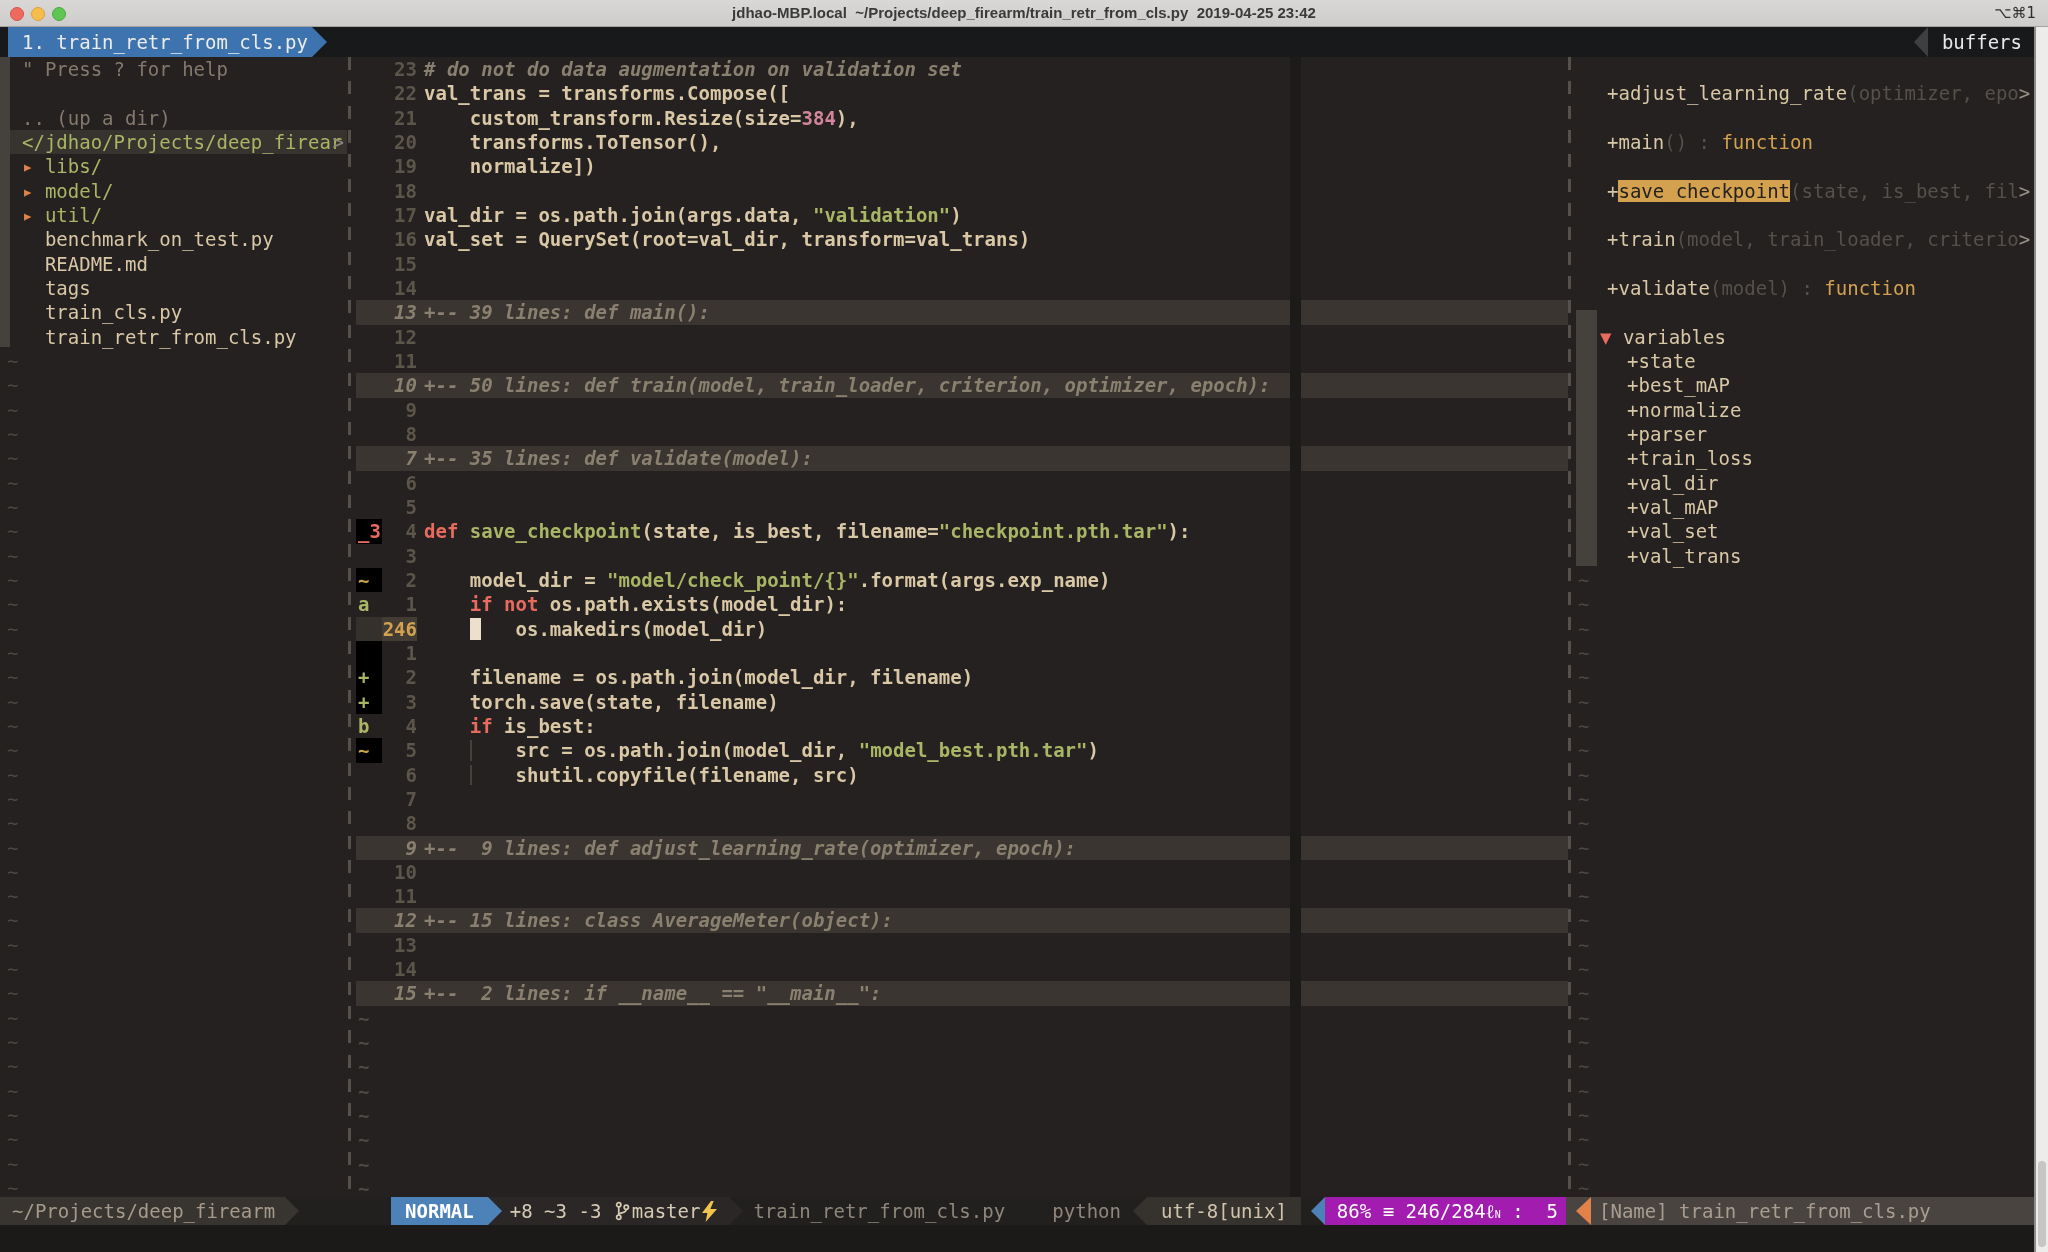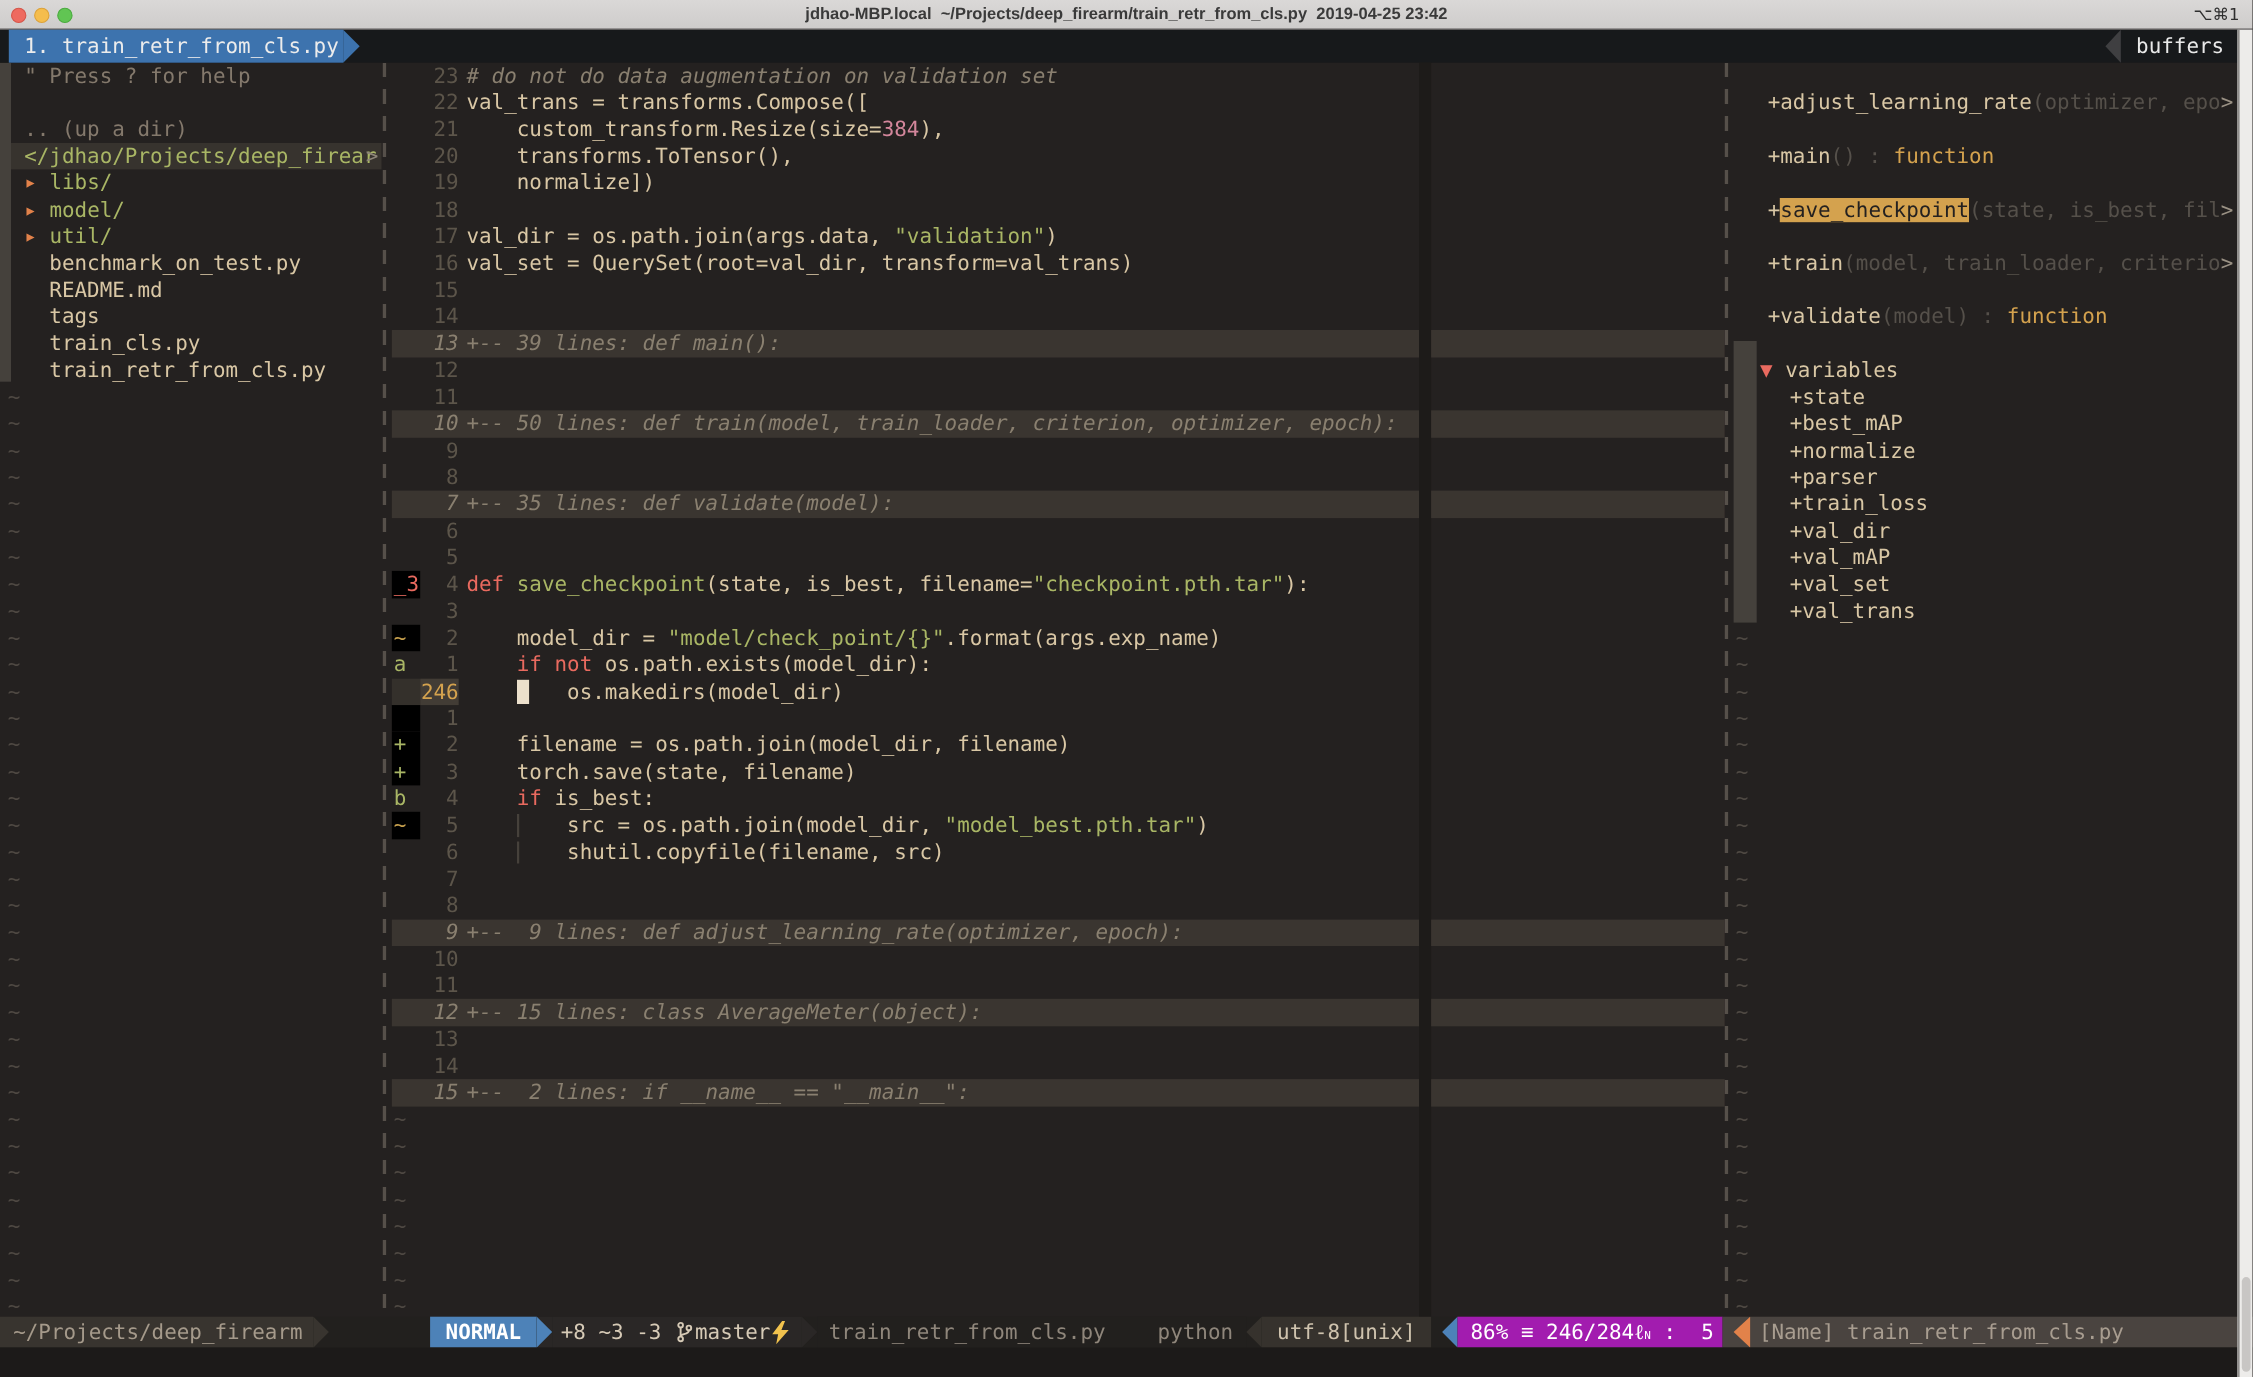--- a/index.html
+++ b/index.html
@@ -42,21 +42,21 @@
   .trow.tl{padding-left:7px;}
   .n-gray{color:#84796c;}
   .n-dirarrow{color:#e2824a;}
   .n-dir{color:#a9b665;}
   .n-file{color:#d9c7a5;}
   .n-root{color:#a9b665;}
   .root-row{background:#37332e;}
   .n-trunc{position:absolute;right:3px;color:#8d8579;}
   .tilde{color:#4f4943;}
   
-  .crow{display:flex;}
+  .crow{display:flex;font-weight:bold;}
   .crow .sign{width:24px;padding-left:2px;flex:none;box-sizing:content-box;}
   .crow .num{width:35px;flex:none;text-align:right;color:#5c554a;}
   .crow .ctext{margin-left:7px;position:relative;}
   .band{background:#000000;}
   .fold-row{background:#3a3530;}
   .fold-row .num{color:#8a8070;font-style:italic;}
   .cur-row .num{background:#423c35;color:#d4a24e;}
   .cur-row .sign{background:#34302b;}
   .c-plain{color:#d9c7a5;}
   .c-comment{color:#8a8070;font-style:italic;}

